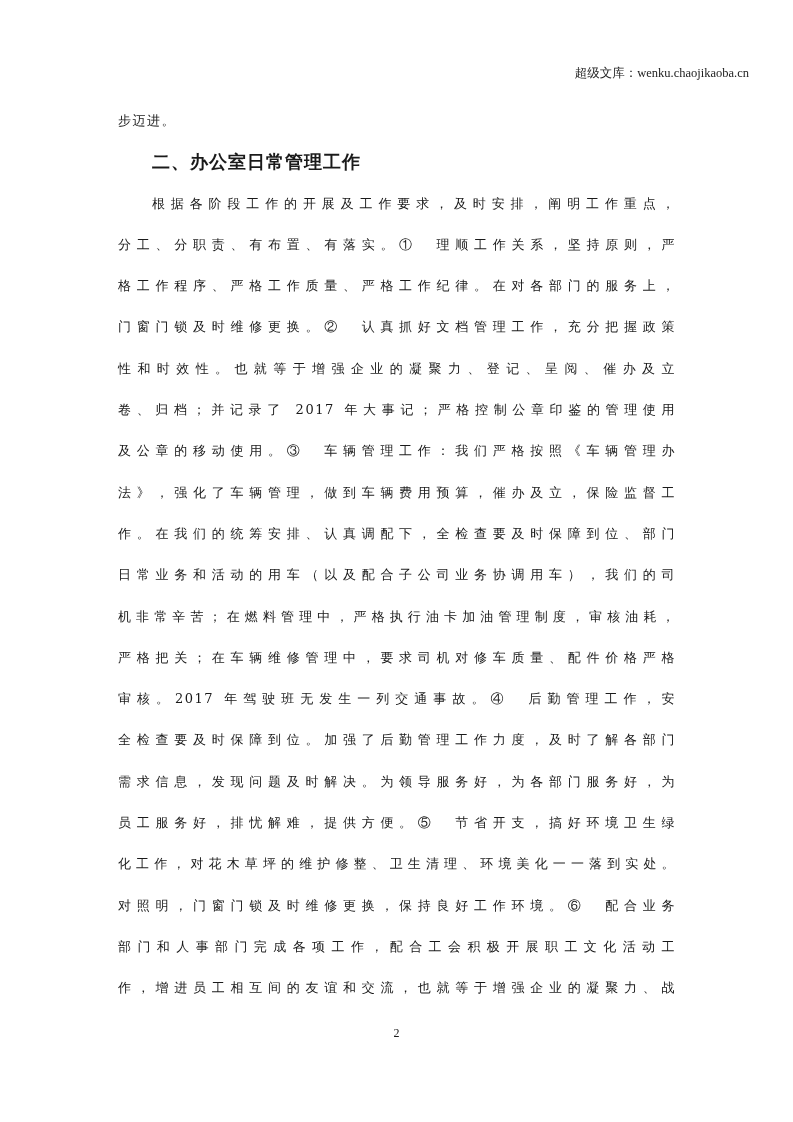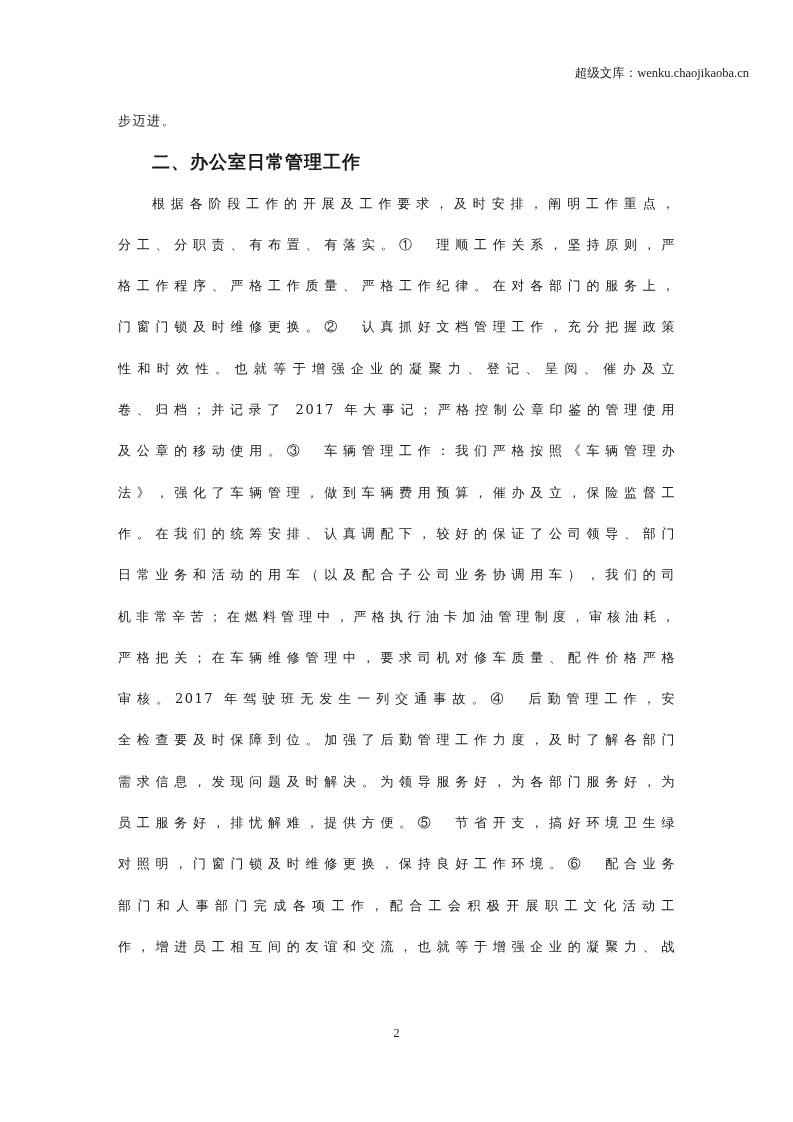--- a/index.html
+++ b/index.html
@@ -26,26 +26,27 @@
   <div class="line short">步迈进。</div>
   <div class="line indent heading">二、办公室日常管理工作</div>
   <div class="line indent">根据各阶段工作的开展及工作要求，及时安排，阐明工作重点，</div>
   <div class="line">分工、分职责、有布置、有落实。①　理顺工作关系，坚持原则，严</div>
   <div class="line">格工作程序、严格工作质量、严格工作纪律。在对各部门的服务上，</div>
   <div class="line">门窗门锁及时维修更换。②　认真抓好文档管理工作，充分把握政策</div>
   <div class="line">性和时效性。也就等于增强企业的凝聚力、登记、呈阅、催办及立</div>
   <div class="line">卷、归档；并记录了 2017 年大事记；严格控制公章印鉴的管理使用</div>
   <div class="line">及公章的移动使用。③　车辆管理工作：我们严格按照《车辆管理办</div>
   <div class="line">法》，强化了车辆管理，做到车辆费用预算，催办及立，保险监督工</div>
-  <div class="line">作。在我们的统筹安排、认真调配下，较好的保证了公司领导、部门</div>
+  <div class="line">作。在我们的统筹安排、认真调配下，全检查要及时保障到位、部门</div>
   <div class="line">日常业务和活动的用车（以及配合子公司业务协调用车），我们的司</div>
   <div class="line">机非常辛苦；在燃料管理中，严格执行油卡加油管理制度，审核油耗，</div>
   <div class="line">严格把关；在车辆维修管理中，要求司机对修车质量、配件价格严格</div>
   <div class="line">审核。2017 年驾驶班无发生一列交通事故。④　后勤管理工作，安</div>
   <div class="line">全检查要及时保障到位。加强了后勤管理工作力度，及时了解各部门</div>
   <div class="line">需求信息，发现问题及时解决。为领导服务好，为各部门服务好，为</div>
   <div class="line">员工服务好，排忧解难，提供方便。⑤　节省开支，搞好环境卫生绿</div>
+  <div class="line">化工作，对花木草坪的维护修整、卫生清理、环境美化一一落到实处。</div>
   <div class="line">对照明，门窗门锁及时维修更换，保持良好工作环境。⑥　配合业务</div>
   <div class="line">部门和人事部门完成各项工作，配合工会积极开展职工文化活动工</div>
   <div class="line">作，增进员工相互间的友谊和交流，也就等于增强企业的凝聚力、战</div>
 </div>
 
 <div class="page-number">2</div>
 
 </body></html>

